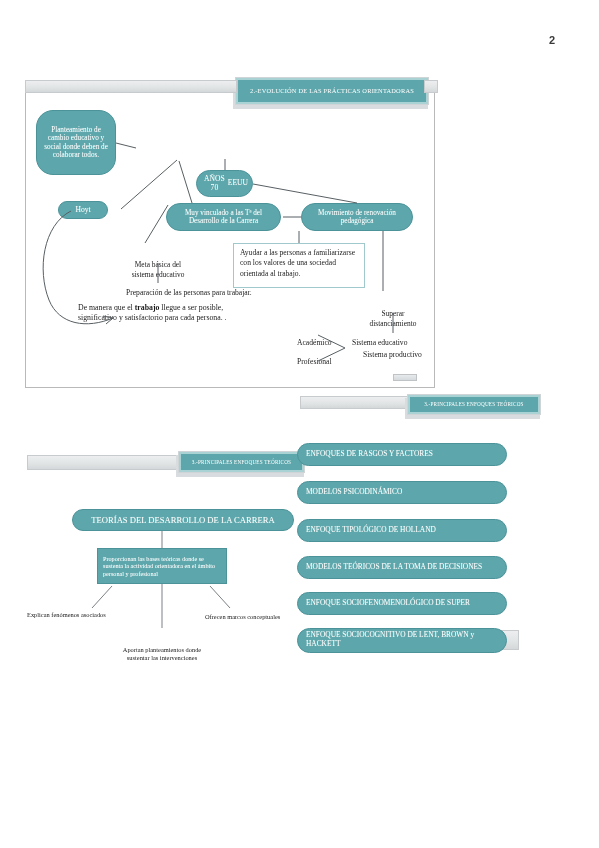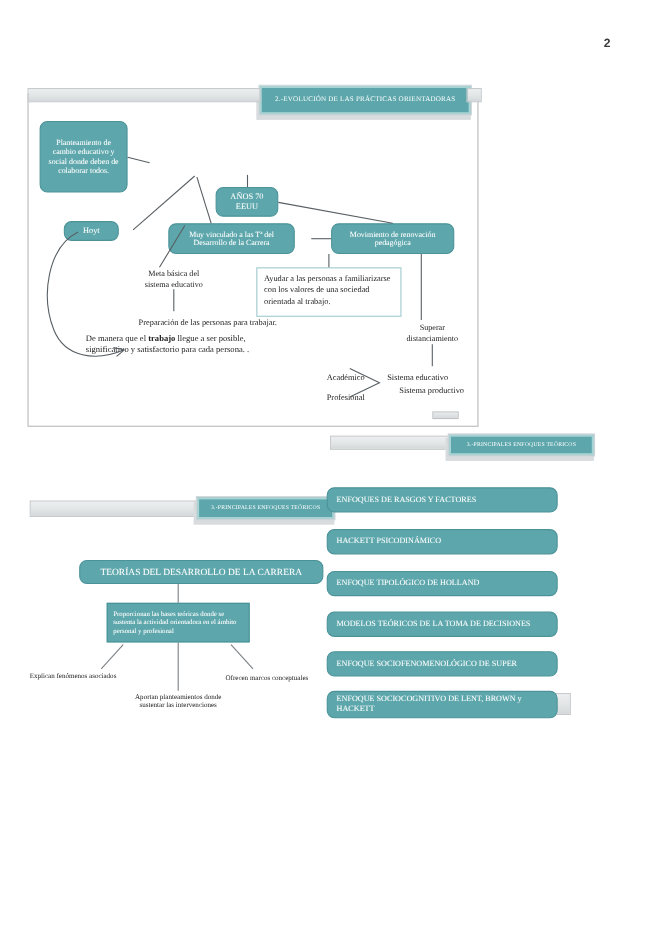--- a/index.html
+++ b/index.html
@@ -37,21 +37,21 @@
     position: absolute;
     inset: 0;
     border: 1px solid #b9b9b9;
     background: #ffffff;
   }
   
   .tealbox {
     position: absolute;
     background: #5da7ac;
     border: 1px solid #4b9399;
-    border-radius: 7px;
+    border-radius: 17px;
     color: #ffffff;
     text-align: center;
     display: flex;
     align-items: center;
     justify-content: center;
     line-height: 1.18;
     box-sizing: border-box;
     padding: 2px 4px;
     text-shadow: 0 0 1px rgba(255,255,255,0.25);
   }
@@ -83,21 +83,21 @@
     box-sizing: border-box;
     padding: 4px 6px;
     line-height: 1.35;
   }
   
   .lbl {
     position: absolute;
     color: #1b1b1b;
     line-height: 1.3;
   }
-  .lbl.center { text-align: center; }
+  .lbl.center { text-align: center; margin-top: 16px; }
   .gray-bar {
     position: absolute;
     background: linear-gradient(180deg,#eceeef 0%, #e2e5e6 55%, #d4d8da 100%);
     border: 1px solid #c7cbcd;
   }
   .gray-chip {
     position: absolute;
     background: linear-gradient(180deg,#e8eaec 0%, #d6dadc 100%);
     border: 1px solid #bfc3c5;
   }
@@ -114,28 +114,28 @@
 <div class="page">
 
   <div class="page-number">2</div>
 
   <div class="slide" style="left:25px; top:85px; width:410px; height:303px;">
     <div class="slide-frame"></div>
 
     <div class="tealbox" style="left:11px; top:25px; width:80px; height:65px; font-size:7.2px;">Planteamiento de cambio educativo y social  donde deben de colaborar todos.</div>
 
 
-    <div class="tealbox" style="left:171px; top:85px; width:57px; height:27px; font-size:7.6px; flex-direction:column;">
+    <div class="tealbox" style="left:171px; top:85px; width:57px; height:27px; font-size:7.6px; flex-direction:row;">
       <span>AÑOS 70</span>
       <span>EEUU</span>
     </div>
 
     <div class="tealbox" style="left:33px; top:116px; width:50px; height:18px; font-size:7.6px;">Hoyt</div>
 
-    <div class="tealbox" style="left:128px; top:118px; width:115px; height:28px; font-size:7.2px;">Muy vinculado a las Tª del Desarrollo de la Carrera</div>
+    <div class="tealbox" style="left:141px; top:118px; width:115px; height:28px; font-size:7.2px;">Muy vinculado a las Tª del Desarrollo de la Carrera</div>
 
     <div class="tealbox" style="left:276px; top:118px; width:112px; height:28px; font-size:7.2px;">Movimiento de renovación pedagógica</div>
 
     <div class="callout" style="left:208px; top:158px; width:132px; height:45px; font-size:7.6px;">Ayudar a  las personas  a familiarizarse con  los valores de una sociedad orientada al trabajo.</div>
 
     <div class="lbl center" style="left:85px; top:159px; width:96px; font-size:7.4px;">
       <div>Meta básica del</div>
       <div>sistema educativo</div>
     </div>
 
@@ -219,21 +219,21 @@
     <g stroke="#7b8185" stroke-width="1" fill="none">
       <path d="M162,531 L162,548"></path>
       <path d="M162,584 L162,628"></path>
       <path d="M112,586 L92,608"></path>
       <path d="M210,586 L230,608"></path>
     </g>
   </svg>
 
   <div>
     <div class="tealbox" style="left:297px; top:443px; width:210px; height:23px; font-size:7.4px; text-align:right; justify-content:flex-start; padding-left:8px;">ENFOQUES DE RASGOS Y FACTORES</div>
-    <div class="tealbox" style="left:297px; top:481px; width:210px; height:23px; font-size:7.4px; text-align:left; justify-content:flex-start; padding-left:8px;">HACKETT PSICODINÁMICO</div>
+    <div class="tealbox" style="left:297px; top:481px; width:210px; height:23px; font-size:7.4px; text-align:left; justify-content:flex-start; padding-left:8px;">MODELOS PSICODINÁMICO</div>
     <div class="tealbox" style="left:297px; top:519px; width:210px; height:23px; font-size:7.4px; text-align:left; justify-content:flex-start; padding-left:8px;">ENFOQUE TIPOLÓGICO DE HOLLAND</div>
     <div class="tealbox" style="left:297px; top:556px; width:210px; height:23px; font-size:7.4px; text-align:left; justify-content:flex-start; padding-left:8px;">MODELOS TEÓRICOS DE LA TOMA DE DECISIONES</div>
     <div class="tealbox" style="left:297px; top:592px; width:210px; height:23px; font-size:7.4px; text-align:left; justify-content:flex-start; padding-left:8px;">ENFOQUE SOCIOFENOMENOLÓGICO DE SUPER</div>
     <div class="gray-bar" style="left:460px; top:630px; width:57px; height:18px;"></div>
     <div class="tealbox" style="left:297px; top:628px; width:210px; height:25px; font-size:7.4px; text-align:left; justify-content:flex-start; align-items:flex-start; padding:2px 8px;">ENFOQUE SOCIOCOGNITIVO DE LENT, BROWN  y HACKETT</div>
   </div>
 
 </div>
 
 </body></html>

